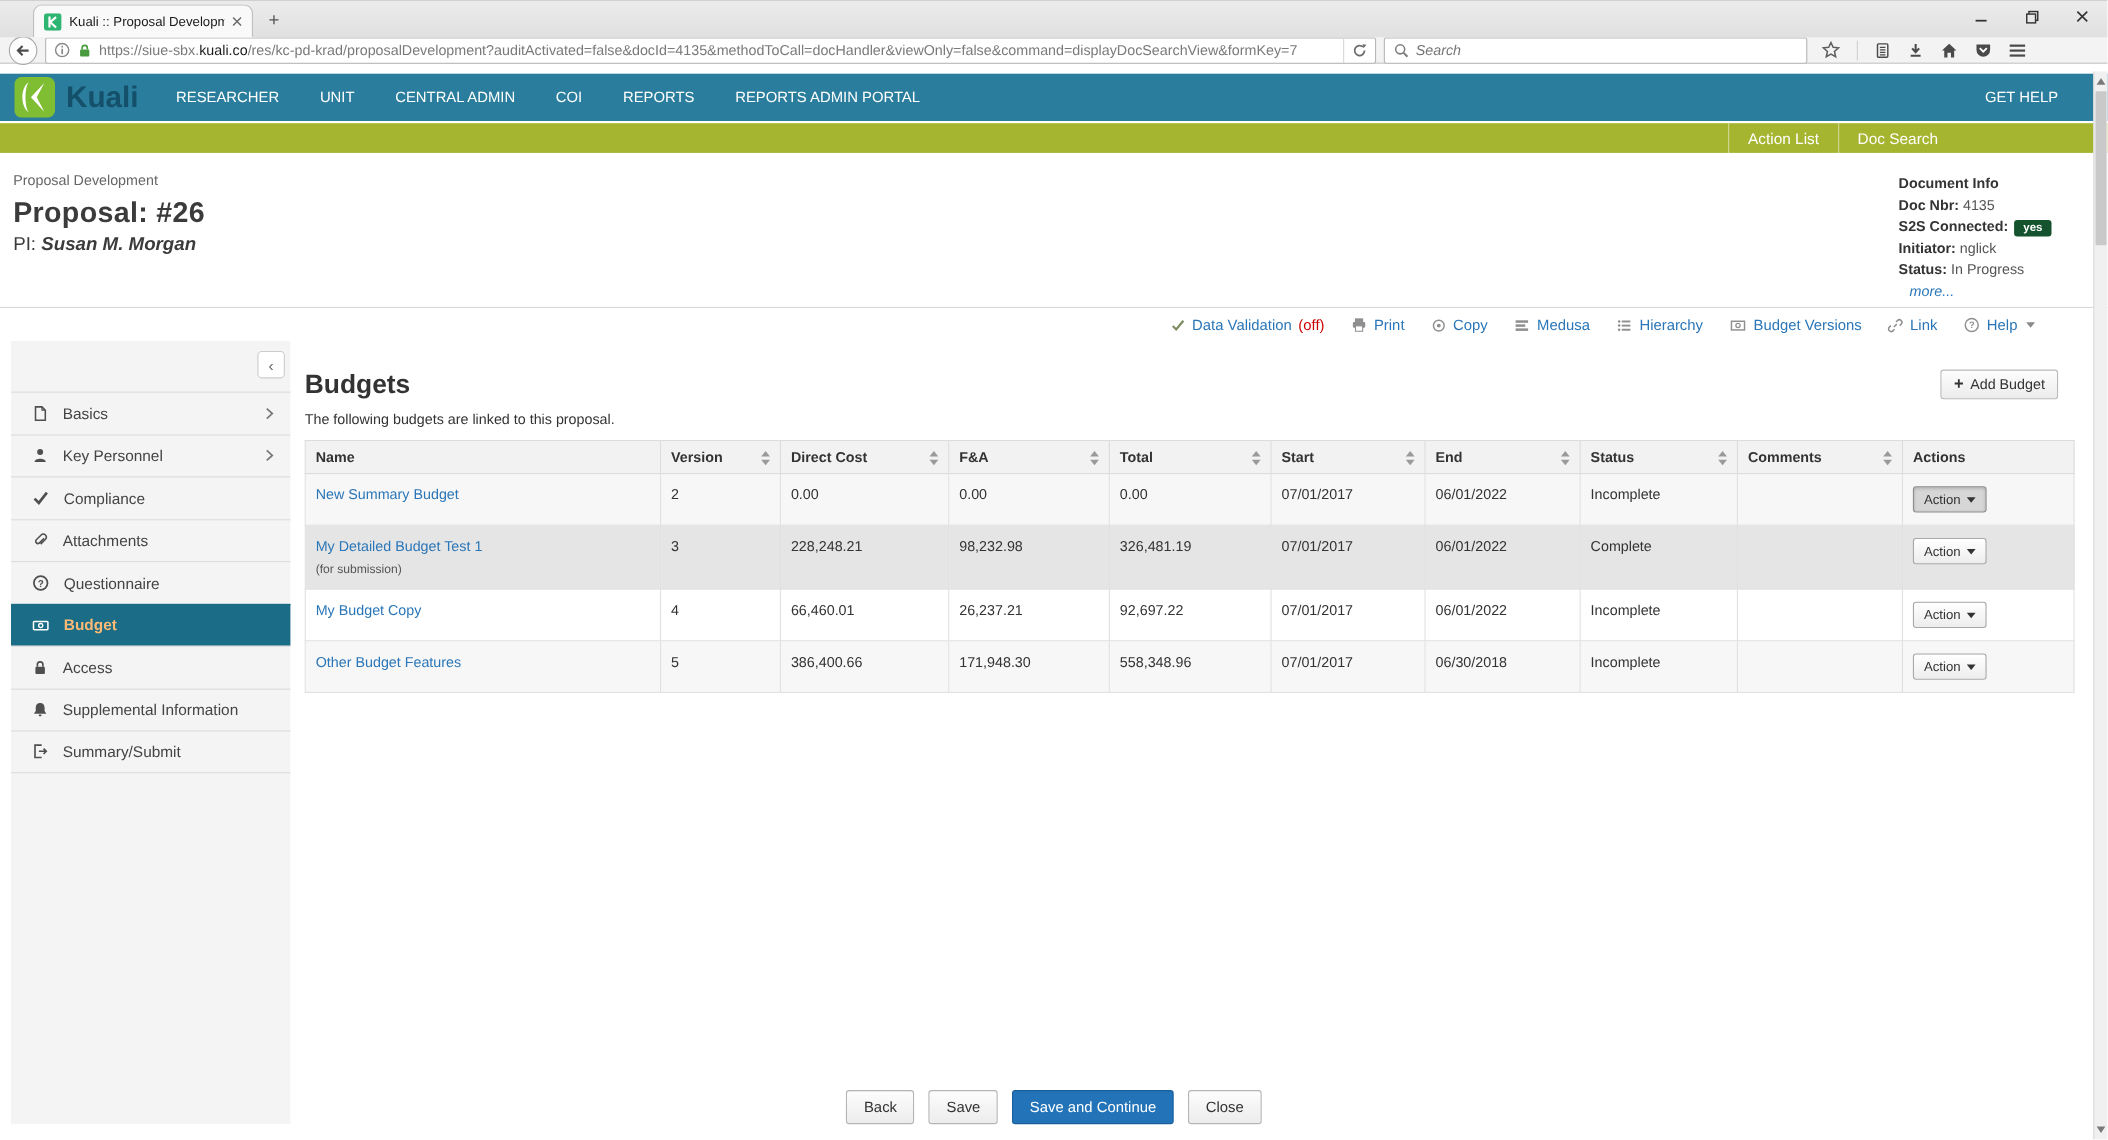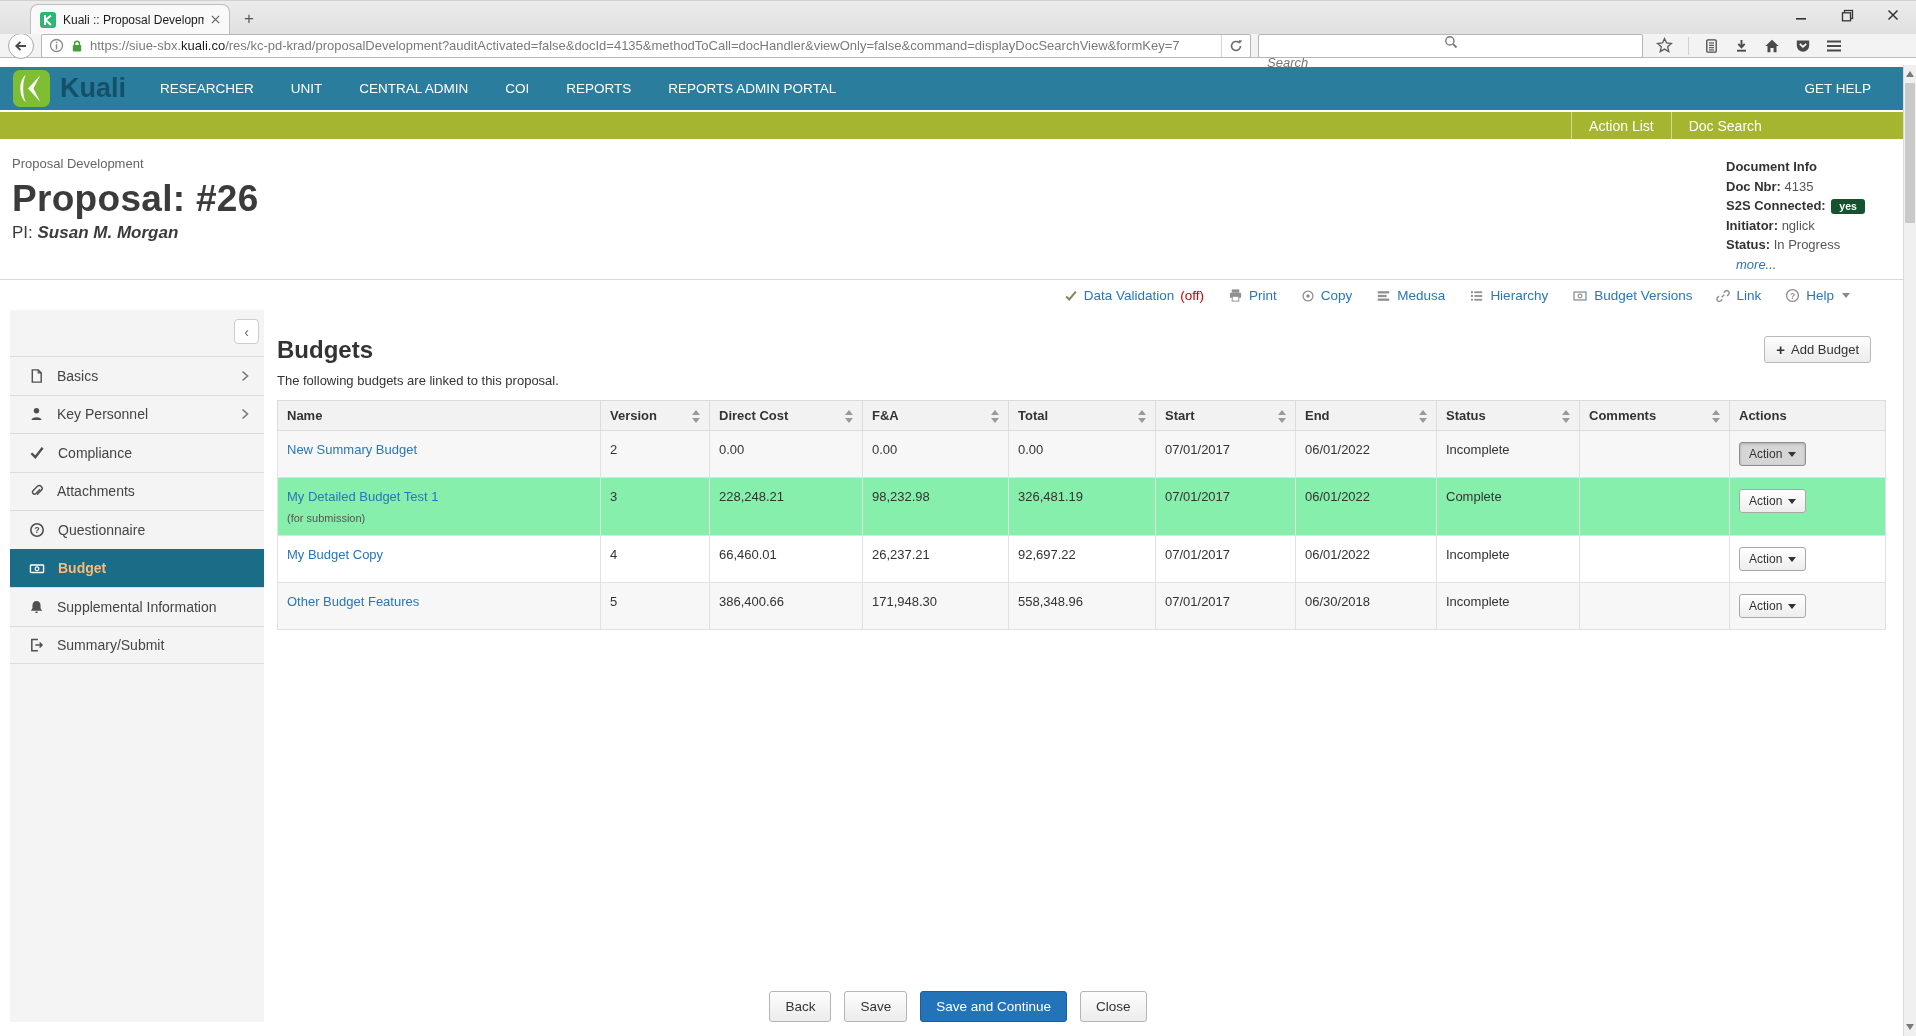--- a/index.html
+++ b/index.html
@@ -14,21 +14,21 @@
   .new-tab { height:30px; display:flex; align-items:center; padding:0 14px; font-size:17px; color:#555; }
   .win-controls { position:absolute; right:0; top:0; display:flex; }
   .win-btn { width:46px; height:28px; display:flex; align-items:center; justify-content:center; }
 
   .nav-bar { height:24px; background:#f3f3f3; border-bottom:1px solid #bdbdbd; display:flex; align-items:center; padding:0 8px; gap:7px; }
   .back-btn { width:26px; height:26px; min-width:26px; border-radius:50%; background:#fdfdfd; border:1px solid #a9a9a9; display:flex; align-items:center; justify-content:center; }
   .url-field { flex:1; max-width:1210px; height:24px; background:#fff; border:1px solid #b6b6b6; border-radius:2px; display:flex; align-items:center; gap:6px; padding:0 7px; font-size:13px; color:#7a7a7a; }
   .url-text { flex:1; white-space:nowrap; overflow:hidden; }
   .url-domain { color:#1c1c1c; }
   .reload-seg { border-left:1px solid #d5d5d5; padding-left:7px; height:100%; display:flex; align-items:center; }
-  .search-field { width:385px; height:24px; background:#fff; border:1px solid #b6b6b6; border-radius:2px; display:flex; align-items:center; gap:6px; padding:0 8px;flex-direction:column; }
+  .search-field { width:385px; height:24px; background:#fff; border:1px solid #b6b6b6; border-radius:2px; display:flex; align-items:center; gap:6px; padding:0 8px; }
   .search-field input { border:none; outline:none; background:transparent; width:100%; font-size:13px; font-style:italic; color:#777; font-family:"Liberation Sans", sans-serif; }
   .ff-icons { display:flex; align-items:center; gap:15px; padding:0 9px 0 6px; }
   .ff-icons .sep { width:1px; height:18px; background:#d0d0d0; }
 
   
   .site-gap { height:9px; background:#fff; }
   .site-header { height:43px; background:#2a7d9c; display:flex; align-items:center; padding:0 13px; }
   .logo { width:37px; height:37px; min-width:37px; }
   .brand { font-size:27px; font-weight:bold; color:#14506a; margin:0 34px 0 10px; }
   .site-nav { display:flex; gap:37px; }
@@ -36,21 +36,21 @@
   .get-help { margin-left:auto; color:#fff; font-size:13.5px; padding-right:32px; }
 
   .utility-bar { height:27px; background:#a6b52f; margin-top:2px; display:flex; justify-content:flex-end; color:#fff; font-size:14px; padding-right:13px; }
   .util-item { display:flex; align-items:center; gap:7px; padding:14px 17px; border-left:1px solid rgba(255,255,255,.5); }
   .util-item:last-child { border-right:1px solid rgba(255,255,255,.5);margin-top:43px; }
   .caret-down-w { width:0; height:0; border-left:4px solid transparent; border-right:4px solid transparent; border-top:5px solid #fff; margin-top:2px; }
 
   
   .page-head { display:flex; justify-content:space-between; padding:17px 30px 0 12px; height:140px; }
   .app-label { font-size:13px; color:#666; }
-  .page-title { font-size:37px; font-weight:bold; color:#3b3b3b; margin:7px 0 3px; letter-spacing:.3px; }
+  .page-title { font-size:26px; font-weight:bold; color:#3b3b3b; margin:7px 0 3px; letter-spacing:.3px; }
   .pi-line { font-size:17px; color:#3b3b3b; }
   .pi-name { font-style:italic; font-weight:bold; }
   .doc-info { width:160px; font-size:13px; color:#555; line-height:1.5; padding-top:1px; }
   .doc-info .lbl { font-weight:bold; color:#333; }
   .badge-yes { background:#14532d; color:#fff; font-size:10.5px; font-weight:bold; border-radius:3px; padding:1px 8px 2px; margin-left:2px; }
   .more-link { color:#2a76b8; font-style:italic;margin-left:10px; }
 
   .divider { border-top:1px solid #d8d8d8; }
   .doc-toolbar { display:flex; justify-content:flex-end; align-items:center; gap:24px; padding:8px 66px 7px 0; font-size:13.5px; }
   .tb-item { display:flex; align-items:center; gap:6px; color:#2a76b8; }
@@ -72,21 +72,21 @@
   .budgets-head { display:flex; align-items:flex-start; }
   .budgets-title { font-size:24px; font-weight:bold; color:#333; }
   .add-btn { margin-left:auto; margin-right:15px; display:inline-flex; align-items:center; gap:6px; font-size:13px; color:#333; background:linear-gradient(#fdfdfd,#ececec); border:1px solid #b9b9b9; border-radius:3px; padding:5px 11px; }
   .plus-glyph { font-weight:bold; font-size:15px; line-height:1; }
   .subtitle { font-size:13px; color:#333; margin:9px 0 12px; }
 
   table.budget-table { width:100%; border-collapse:collapse; table-layout:fixed; font-size:13px; }
   .budget-table th { background:#f2f2f2; text-align:left; font-weight:bold; color:#333; padding:7px 9px; border:1px solid #dcdcdc; }
   .budget-table td { padding:11px 9px; border:1px solid #e1e1e1; color:#333; vertical-align:top; background:#fff; }
   tr.alt td { background:#f7f7f7; }
-  tr.success td { background:#86efac; }
+  tr.success td { background:#e5e5e5; }
   .budget-link { color:#2a76b8; text-decoration:none; }
   .row-note { display:block; font-size:11px; color:#555; margin-top:8px; }
   .sort { float:right; display:flex; flex-direction:column; gap:3px; margin-top:2px; }
   .sort i { width:0; height:0; border-left:4px solid transparent; border-right:4px solid transparent; }
   .sort .up { border-bottom:5px solid #9a9a9a; }
   .sort .down { border-top:5px solid #9a9a9a; }
   .action-btn { display:inline-flex; align-items:center; gap:6px; font-size:12px; color:#333; background:linear-gradient(#fff,#ededed); border:1px solid #a8a8a8; border-radius:3px; padding:4px 9px; }
   .action-btn .caret { width:0; height:0; border-left:4px solid transparent; border-right:4px solid transparent; border-top:5px solid #333; }
   .action-btn.pressed { background:#d6d6d6; border-color:#8d8d8d; box-shadow:inset 0 1px 3px rgba(0,0,0,.2); }
 
@@ -381,20 +381,27 @@
           <text x="8" y="11.3" text-anchor="middle" font-size="9" font-weight="bold" fill="currentColor" font-family="Liberation Sans, sans-serif">?</text>
         </svg>
       <span class="lbl">Questionnaire</span>
     </div>
     <div class="side-item selected">
       <svg width="16" height="15" viewBox="0 0 16 16">
           <rect x="1" y="4.2" width="14" height="8" rx="0.8" fill="none" stroke="currentColor" stroke-width="1.5"></rect>
           <circle cx="8" cy="8.2" r="2" fill="none" stroke="currentColor" stroke-width="1.3"></circle>
         </svg>
       <span class="lbl">Budget</span>
+    </div>
+    <div class="side-item">
+      <svg width="15" height="16" viewBox="0 0 16 16">
+          <rect x="3.4" y="7" width="9.2" height="7.2" rx="1" fill="currentColor"></rect>
+          <path d="M5.3 7 V5.1 a2.7 2.7 0 0 1 5.4 0 V7" fill="none" stroke="currentColor" stroke-width="1.6"></path>
+        </svg>
+      <span class="lbl">Access</span>
     </div>
     <div class="side-item">
       <svg width="15" height="16" viewBox="0 0 16 16">
           <path d="M8 1.6 c2.7 0 4.3 2 4.3 4.6 V9.4 L14 12 H2 L3.7 9.4 V6.2 C3.7 3.6 5.3 1.6 8 1.6 Z" fill="currentColor"></path>
           <rect x="6.6" y="12.8" width="2.8" height="1.7" rx="0.85" fill="currentColor"></rect>
         </svg>
       <span class="lbl">Supplemental Information</span>
     </div>
     <div class="side-item">
       <svg width="15" height="16" viewBox="0 0 16 16">

